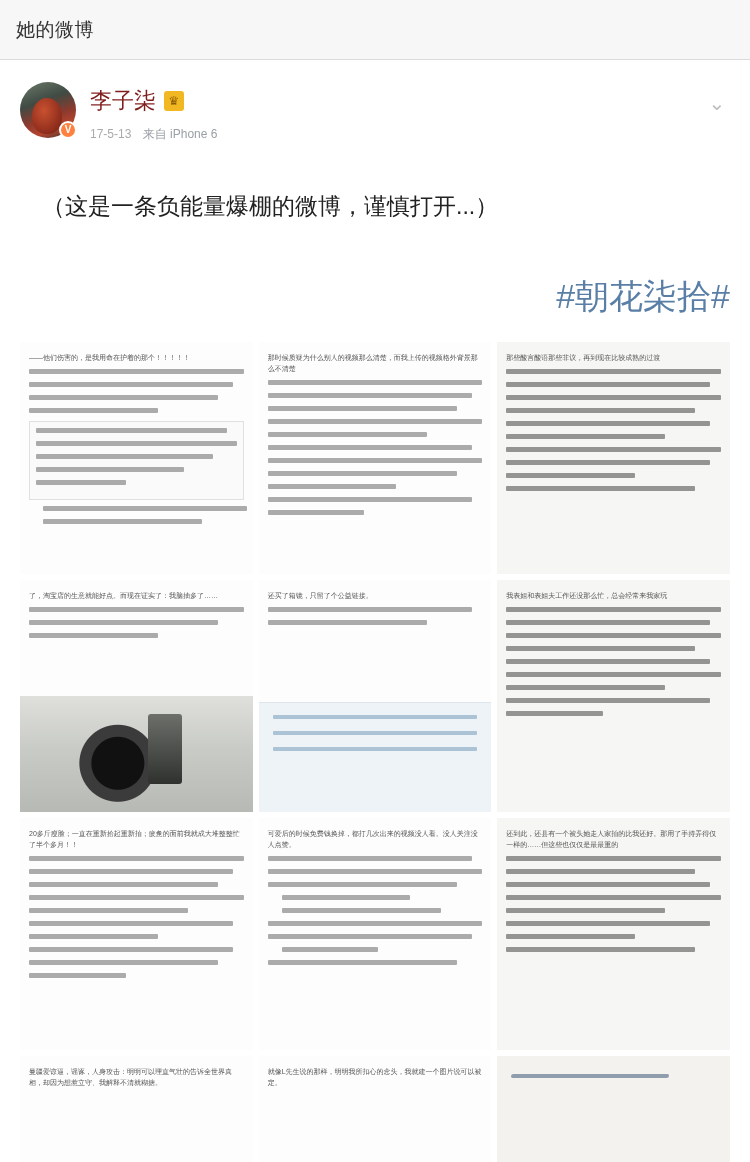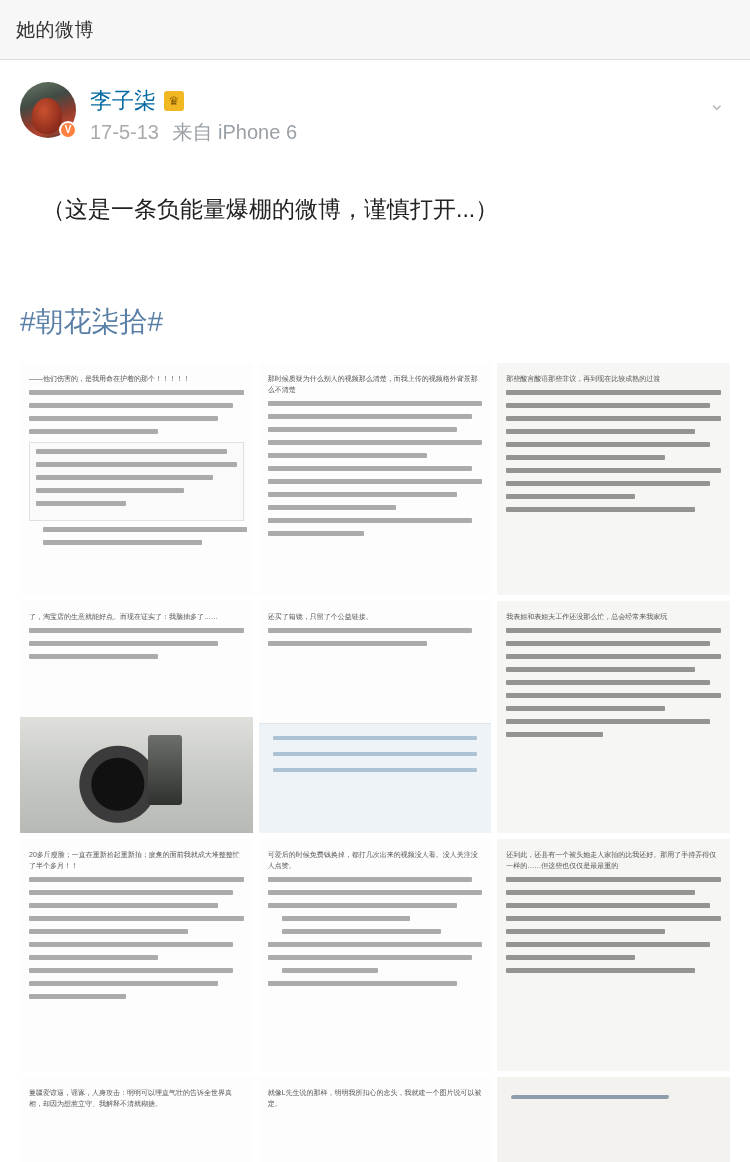--- a/index.html
+++ b/index.html
@@ -79,38 +79,38 @@
     margin-left: 14px;
     padding-top: 4px;
     flex: 1 1 auto;
   }
   .username-row {
     display: flex;
     align-items: center;
   }
   .username {
     font-size: 22px;
-    color: #0369a1;
+    color: #7f1d1d;
     font-weight: 400;
     text-align: center;
   }
   .member-icon {
     margin-left: 8px;
     width: 20px;
     height: 20px;
     background: #f2b824;
     border-radius: 3px;
     color: #8a5b00;
     font-size: 12px;
     line-height: 20px;
     text-align: center;
   }
   .meta-row {
-    margin-top: 3px;
-    font-size: 20px;
+    margin-top: 10px;
+    font-size: 12px;
     color: #aaaaaa;
   }
   .meta-row .src { color: #9aa0a6; margin-left: 8px; }
   .chevron {
     position: absolute;
     right: 0;
     top: 8px;
     width: 26px;
     height: 26px;
     color: #bdbdbd;
@@ -148,23 +148,24 @@
     border-top: 5px solid transparent;
     border-bottom: 5px solid transparent;
   }
   .paren-line {
     margin-top: 48px;
     font-size: 23px;
     color: #222;
     text-indent: 22px;
   }
   .topic {
-    margin-top: 78px;
-    font-size: 28px;
+    margin-top: 52px;
+    font-size: 34px;
     color: #5a7fa6;
+    text-align: right;
   }
 
   
   .grid {
     margin-top: 22px;
     display: grid;
     grid-template-columns: repeat(3, 1fr);
     grid-auto-rows: 232px;
     gap: 6px;
     padding: 0 20px 0 20px;

